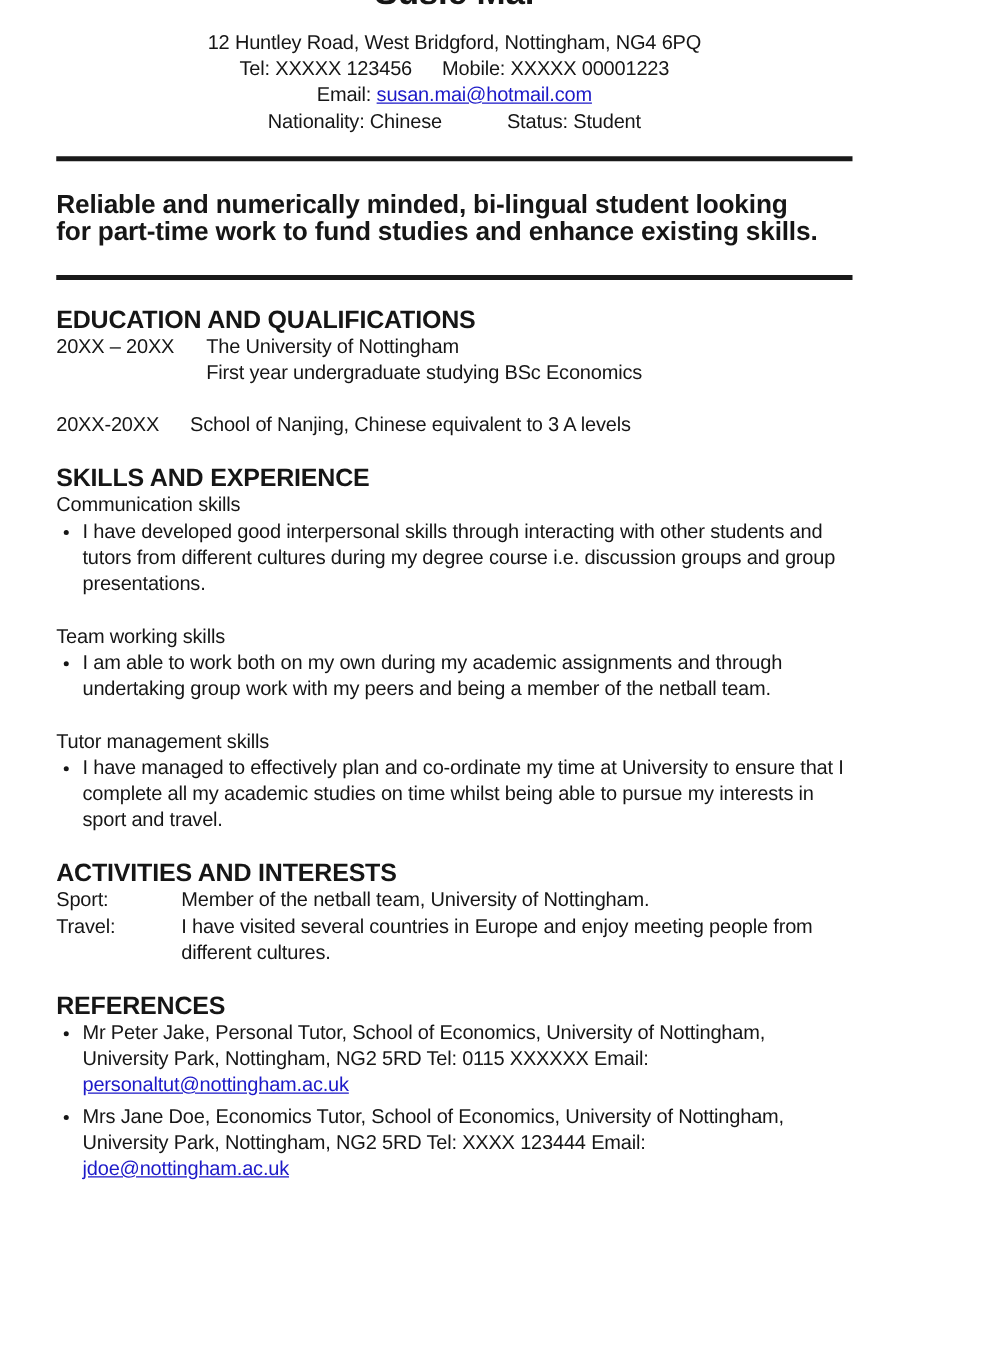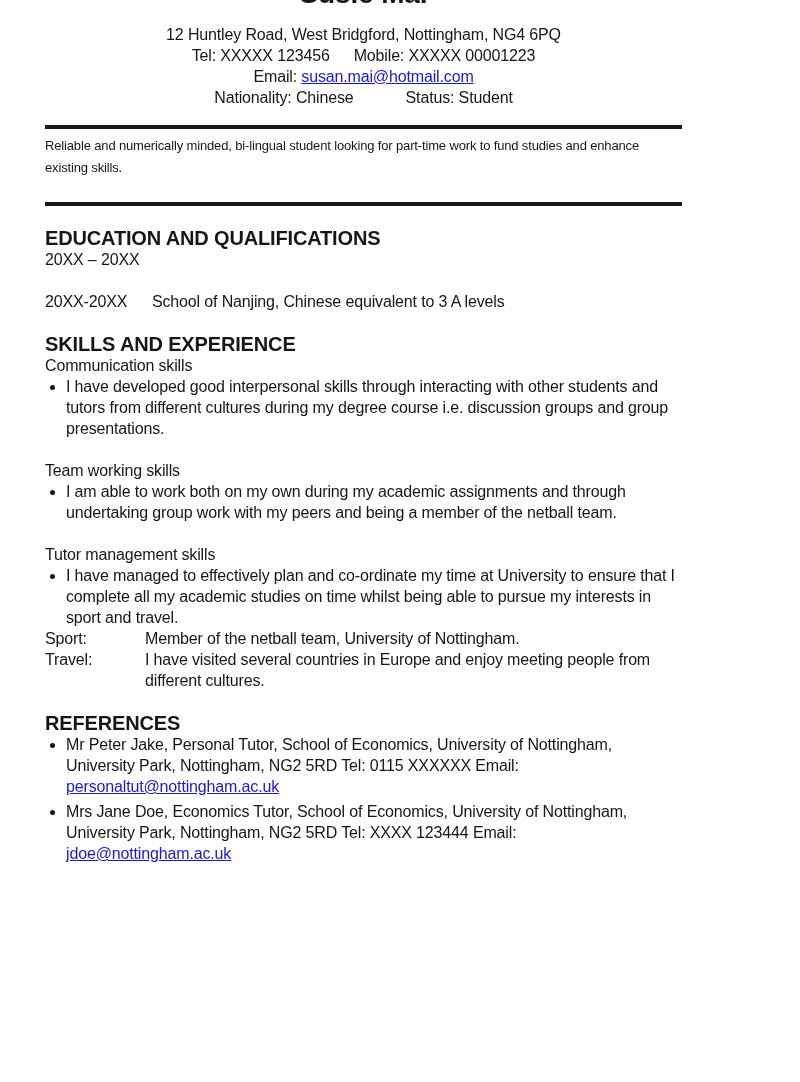--- a/index.html
+++ b/index.html
@@ -44,23 +44,23 @@
   
   .rule{
     border:none;height:4px;background:var(--rule);
     margin:0;
   }
   .rule-1{margin-top:17px;}
   .rule-2{margin-top:23px;}
 
   
   .summary{
-    margin:6px 0 0 0;
-    font-weight:normal;
-    font-size:13px;
+    margin:24px 0 0 0;
+    font-weight:bold;
+    font-size:21px;
     line-height:22px;
     padding-right:20px;
   }
 
   
   .section-heading{
     margin:0;
     font-size:20px;font-weight:bold;line-height:21px;
   }
   .mt-sec{margin-top:22px;}
@@ -114,20 +114,24 @@
   <hr class="rule rule-1">
 
   <p class="summary">Reliable and numerically minded, bi-lingual student looking for part-time work to fund studies and enhance existing skills.</p>
 
   <hr class="rule rule-2">
 
   <section>
     <h2 class="section-heading mt-sec">EDUCATION AND QUALIFICATIONS</h2>
     <div class="edu-row">
       <span class="edu-dates-1">20XX – 20XX</span>
+      <span>
+        <span>The University of Nottingham</span><br>
+        <span>First year undergraduate studying BSc Economics</span>
+      </span>
     </div>
     <div class="edu-row mt-block">
       <span class="edu-dates-2">20XX-20XX</span>
       <span>School of Nanjing, Chinese equivalent to 3 A levels</span>
     </div>
   </section>
 
   <section>
     <h2 class="section-heading mt-sec">SKILLS AND EXPERIENCE</h2>
 
@@ -147,20 +151,21 @@
 
     <div class="mt-block">
       <p class="sub-label">Tutor management skills</p>
       <ul class="bullets">
         <li>I have managed to effectively plan and co-ordinate my time at University to ensure that I complete all my academic studies on time whilst being able to pursue my interests in sport and travel.</li>
       </ul>
     </div>
   </section>
 
   <section>
+    <h2 class="section-heading mt-sec">ACTIVITIES AND INTERESTS</h2>
     <div class="act-row">
       <span class="act-label">Sport:</span>
       <span class="act-text">Member of the netball team, University of Nottingham.</span>
     </div>
     <div class="act-row">
       <span class="act-label">Travel:</span>
       <span class="act-text">I have visited several countries in Europe and enjoy meeting people from different cultures.</span>
     </div>
   </section>
 

